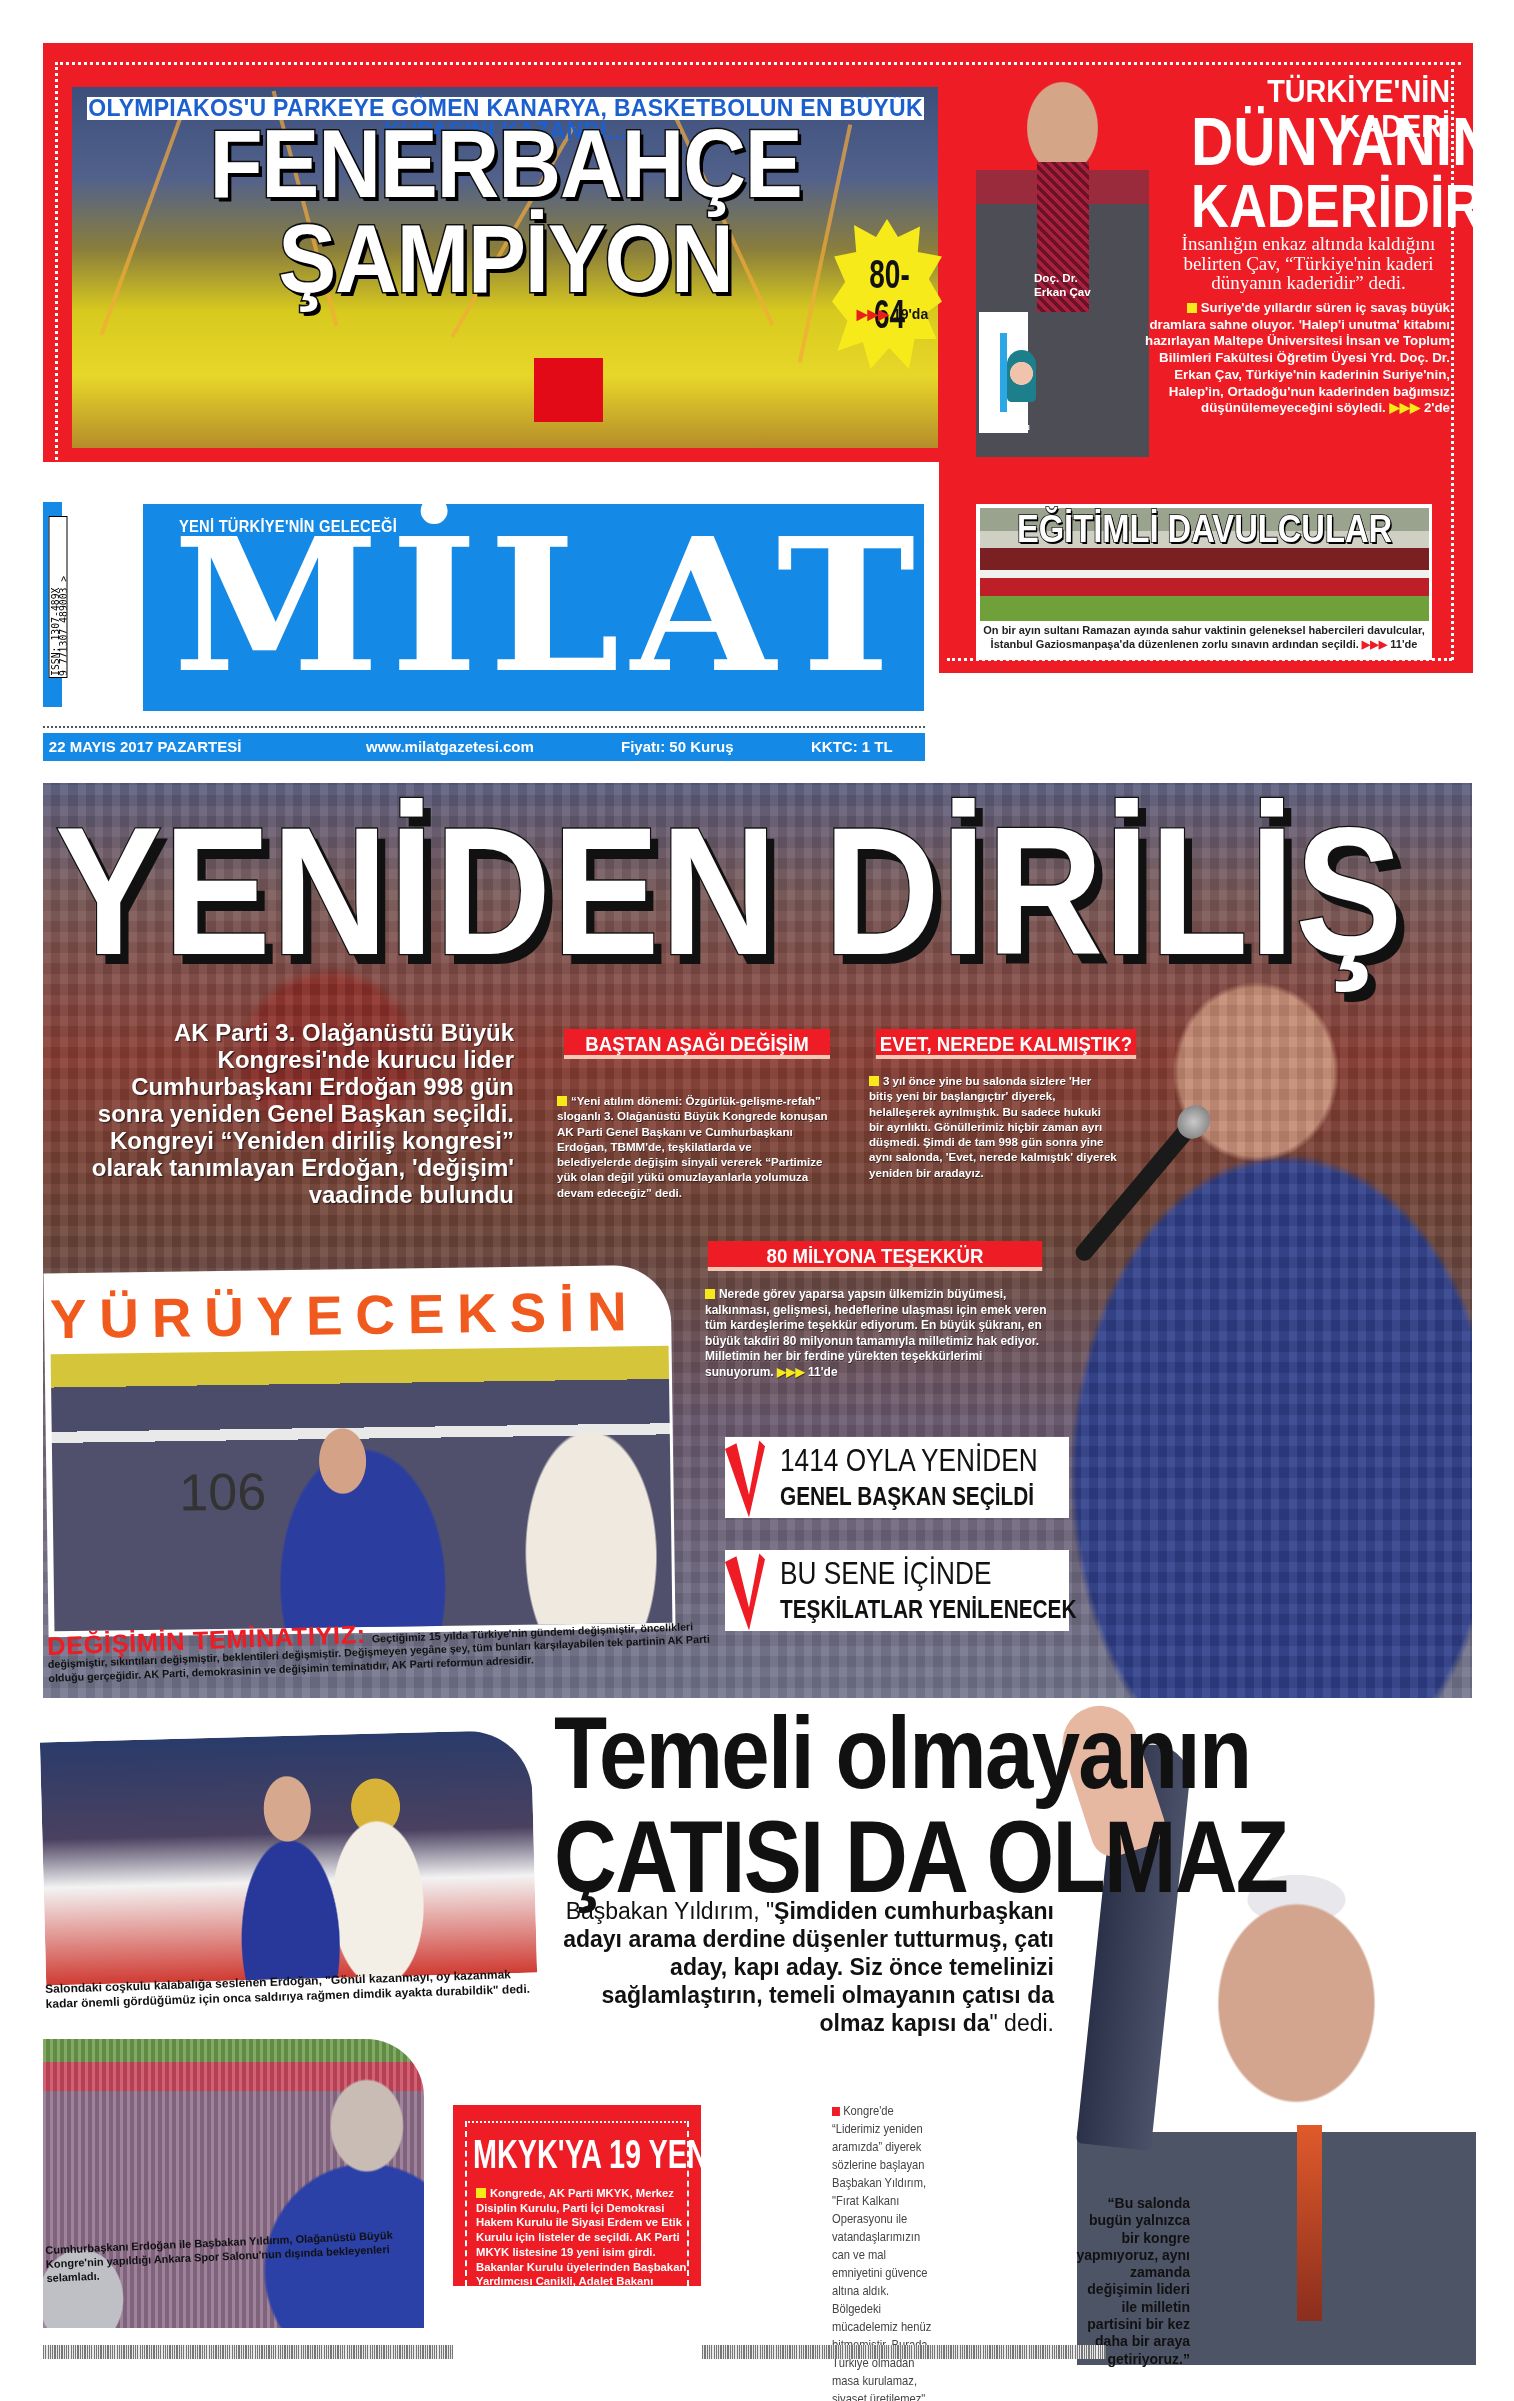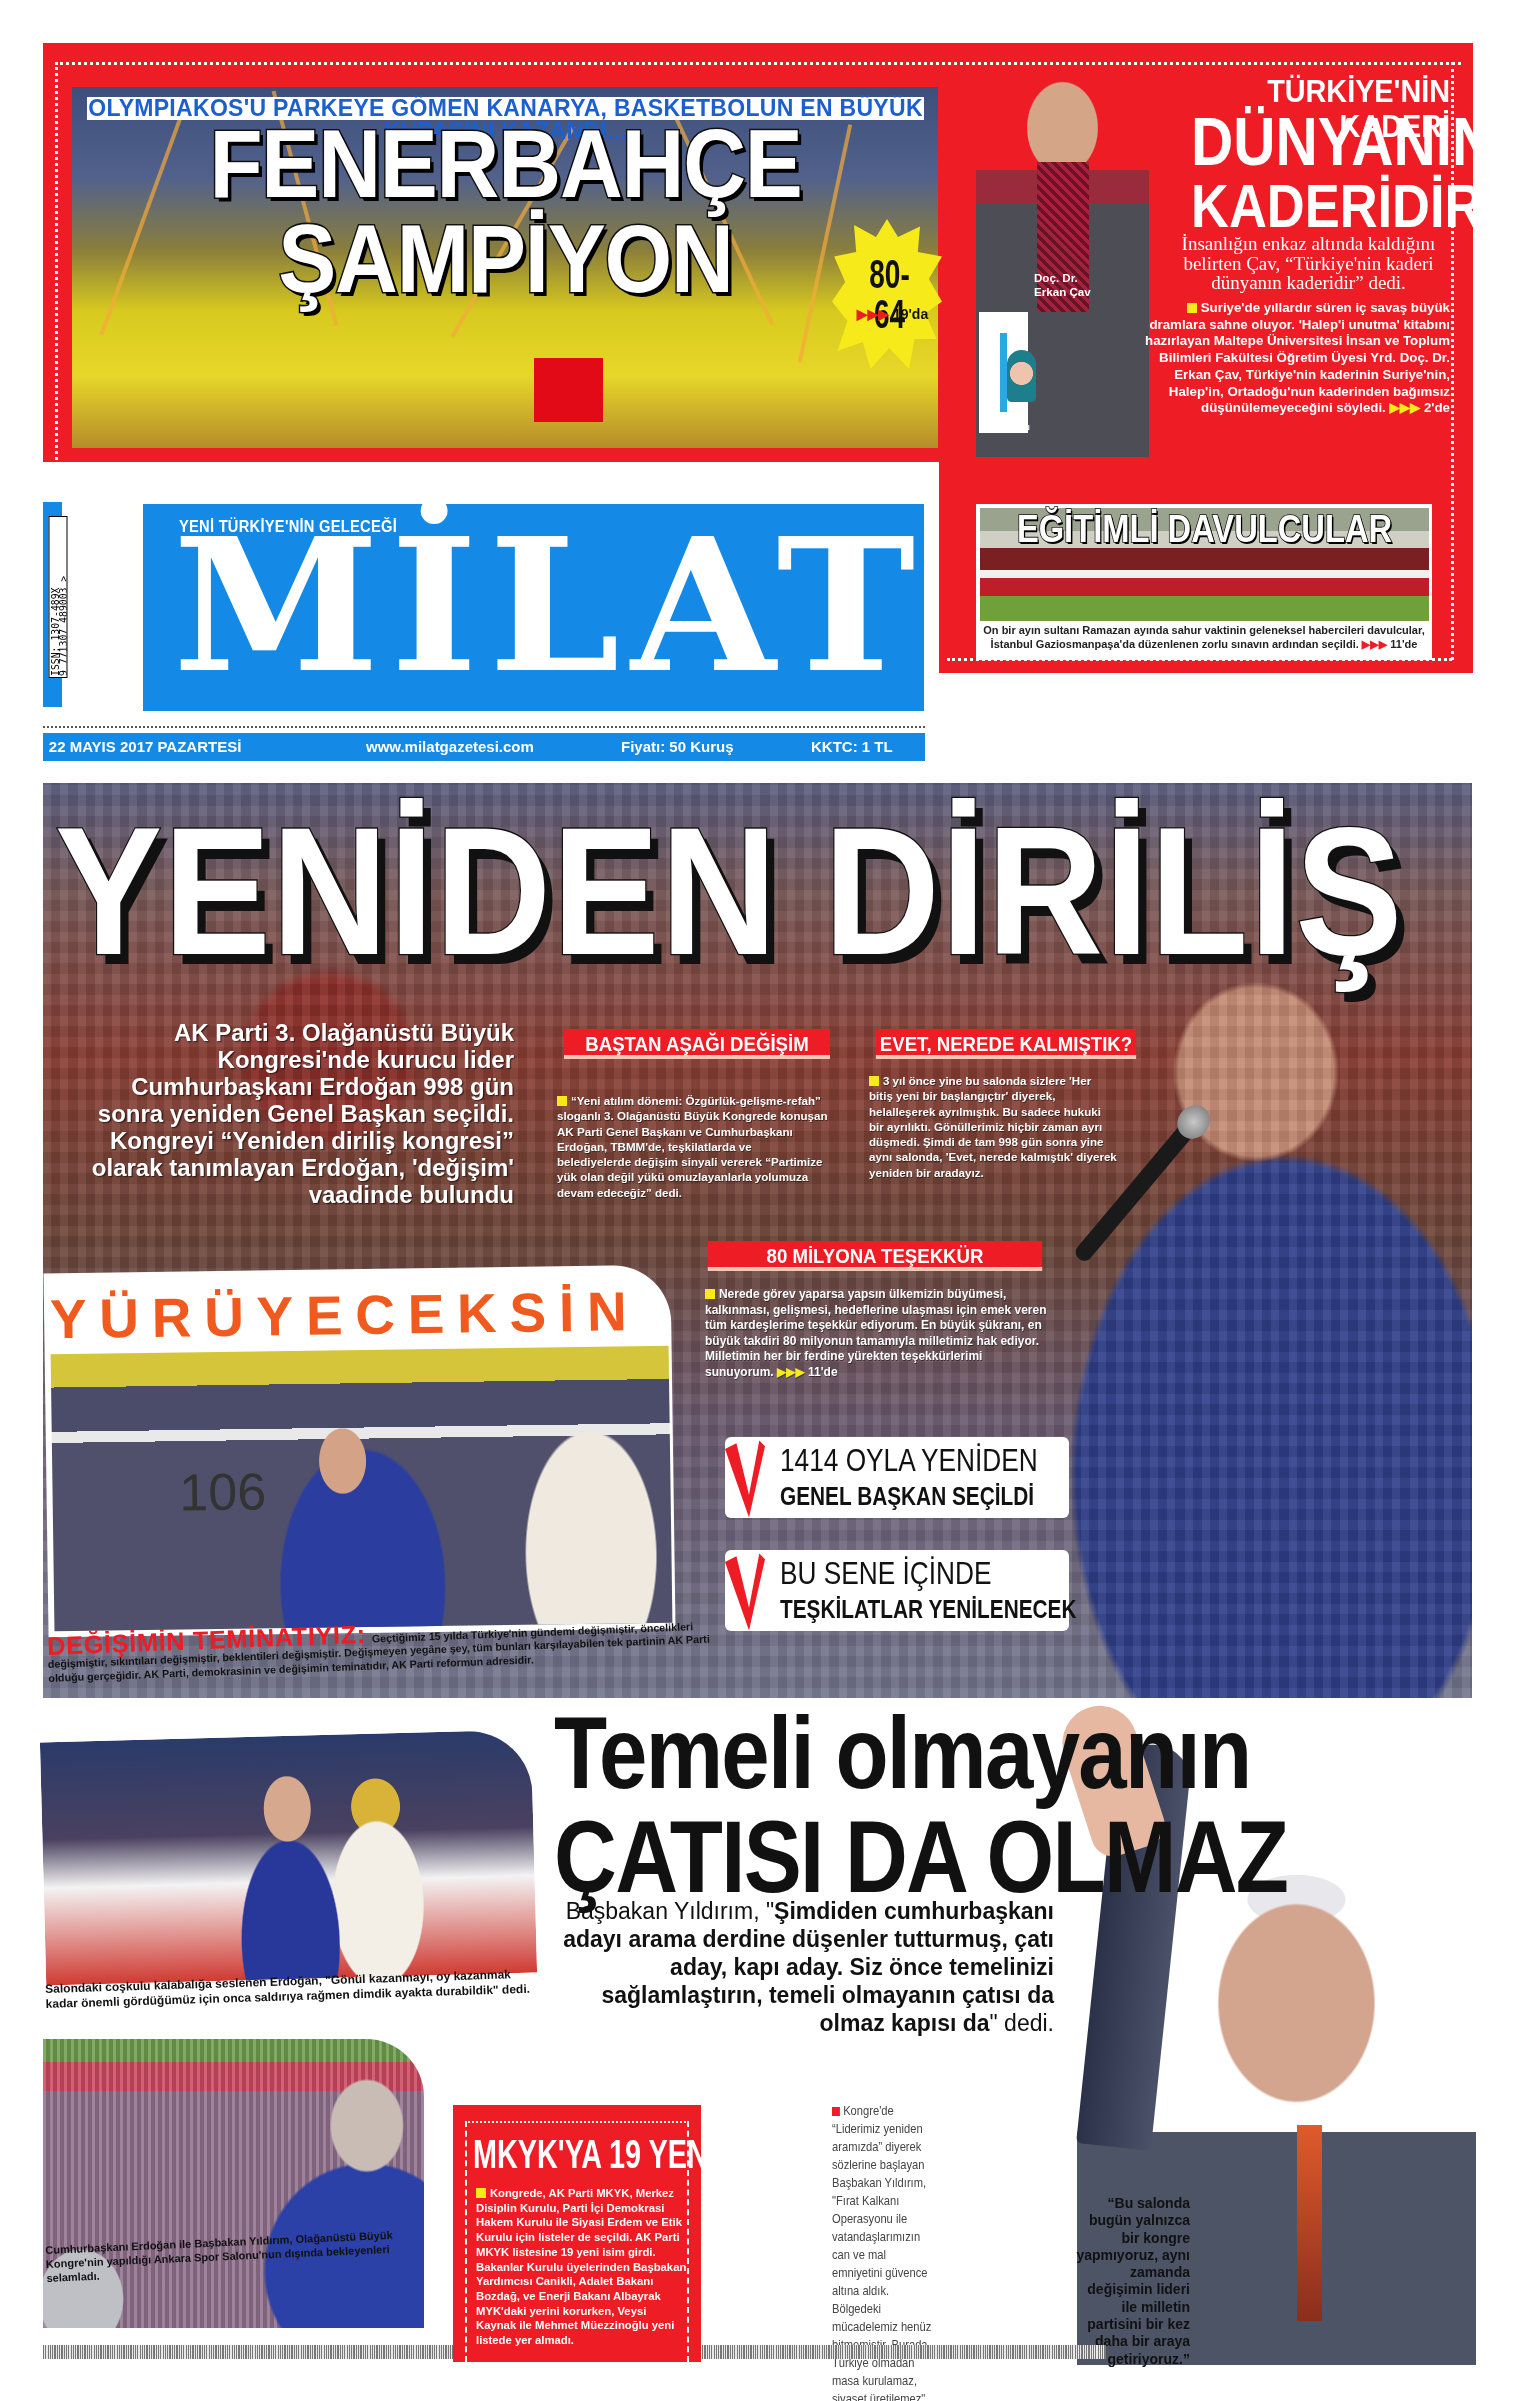--- a/index.html
+++ b/index.html
@@ -85,21 +85,21 @@
 
   .sec-head { height: 30px; background: #ee1c25; color: #fff; font-weight: 700; font-size: 19.6px; line-height: 30px; text-align: center; transform: scaleX(.95); border-bottom: 4.6px solid #f0c9b4; }
   .sec-body { font-size: 11.6px; line-height: 15.3px; font-weight: 700; color: #fff; text-shadow: 0.6px 0.6px 0.6px rgba(0,0,0,.5); }
   .b1-head { left: 557px; top: 1029px; width: 280px; }
   .b1-body { left: 557px; top: 1073px; width: 271px; margin-top: 20px; }
   .b2-head { left: 869px; top: 1029px; width: 274px; }
   .b2-body { left: 869px; top: 1073px; width: 248px; }
   .b3-head { left: 699px; top: 1241px; width: 352px; }
   .b3-body { left: 705px; top: 1287px; width: 347px; font-size: 12px; line-height: 15.6px; }
 
-  .pill { left: 725px; width: 344px; height: 81px; background: #ffffff; border-radius: 6px; }
+  .pill { left: 725px; width: 344px; height: 81px; background: #ffffff; border-radius: 0; }
   .pill .check { position: absolute; left: 0; top: 2.9px; width: 40px; height: 78px; }
   .pill .l1 { position: absolute; left: 55px; top: 5.8px; font-size: 32px; line-height: 35px; color: #111; transform: scaleX(.82); transform-origin: left; white-space: nowrap; }
   .pill .l2 { position: absolute; left: 55px; top: 45px; font-size: 25.4px; line-height: 29px; color: #111; font-weight: 900; transform: scaleX(.82); transform-origin: left; white-space: nowrap; }
   .pill1 { top: 1437px; }
   .pill2 { top: 1550px; }
 
   .yuru { left: 46px; top: 1269px; width: 627px; height: 364px; background: #ffffff; border-radius: 0 58px 0 0; transform: rotate(-0.8deg); overflow: hidden; }
   .yuru-word { position: absolute; left: 5.8px; top: 17.3px; font-size: 55px; line-height: 58px; font-weight: 900; color: #f05a1e; letter-spacing: 12.7px; white-space: nowrap; }
   .yuru-photo { position: absolute; left: 5.8px; top: 81px; width: 618px; height: 277px;
     background: radial-gradient(ellipse 46px 64px at 47% 40%, #d4a287 0 50%, transparent 52%),
@@ -132,21 +132,21 @@
                 linear-gradient(180deg, #2a3b6a 0%, #4a4160 40%, #f3f3f3 60%, #cf3b33 100%); }
   .cap2 { left: 45px; top: 1982px; width: 497px; font-size: 12px; line-height: 15px; font-weight: 700; color: #111; transform: rotate(-1.8deg); transform-origin: left top; }
   .ph3 { left: 43px; top: 2039px; width: 381px; height: 289px; overflow: hidden; border-radius: 0 58px 0 0;
     background: radial-gradient(ellipse 64px 81px at 85% 30%, #c9bcb4 0 55%, transparent 58%),
                 radial-gradient(ellipse 144px 150px at 85% 80%, #2b41a8 0 70%, transparent 72%),
                 radial-gradient(ellipse 69px 81px at 10% 90%, #bfc0c6 0 60%, transparent 62%),
                 repeating-linear-gradient(90deg, rgba(255,255,255,.15) 0 3.5px, rgba(0,0,0,.1) 3.5px 7px),
                 linear-gradient(180deg, #6c9a4a 0 8%, #c9475d 8% 18%, #8d6d8a 18% 100%); }
   .cap3 { left: 45px; top: 2243px; width: 381px; font-size: 11px; line-height: 14px; font-weight: 700; color: #111; transform: rotate(-2.5deg); transform-origin: left top; }
 
-  .mkyk { left: 453px; top: 2105px; width: 248px; height: 257px; background: #ee1c25; }
+  .mkyk { left: 453px; top: 2105px; width: 248px; height: 181px; background: #ee1c25; }
   .mkyk .dv { position: absolute; left: 11.6px; right: 11.6px; top: 16px; bottom: 0; border-top: 2.9px dotted #fff; border-left: 2.3px dashed #fff; border-right: 2.3px dashed #fff; }
   .mkyk-title { position: absolute; left: 20px; top: 26px; width: 217px; font-size: 40px; line-height: 46px; font-weight: 900; color: #fff; white-space: nowrap; transform: scaleX(.72); transform-origin: left; }
   .mkyk-body { position: absolute; left: 23px; top: 81px; width: 211px; font-size: 11.3px; line-height: 14.7px; font-weight: 700; color: #fff; }
 
   .side { left: 832px; top: 2102px; width: 116px; font-size: 12.7px; line-height: 18px; color: #444; transform: scaleX(.88); transform-origin: left; }
 
   .barsline { top: 2345px; height: 14px; background: repeating-linear-gradient(90deg, #777 0 1.2px, #e8e8e8 1.2px 2.3px); }
 </style>
 </head>
 <body>

